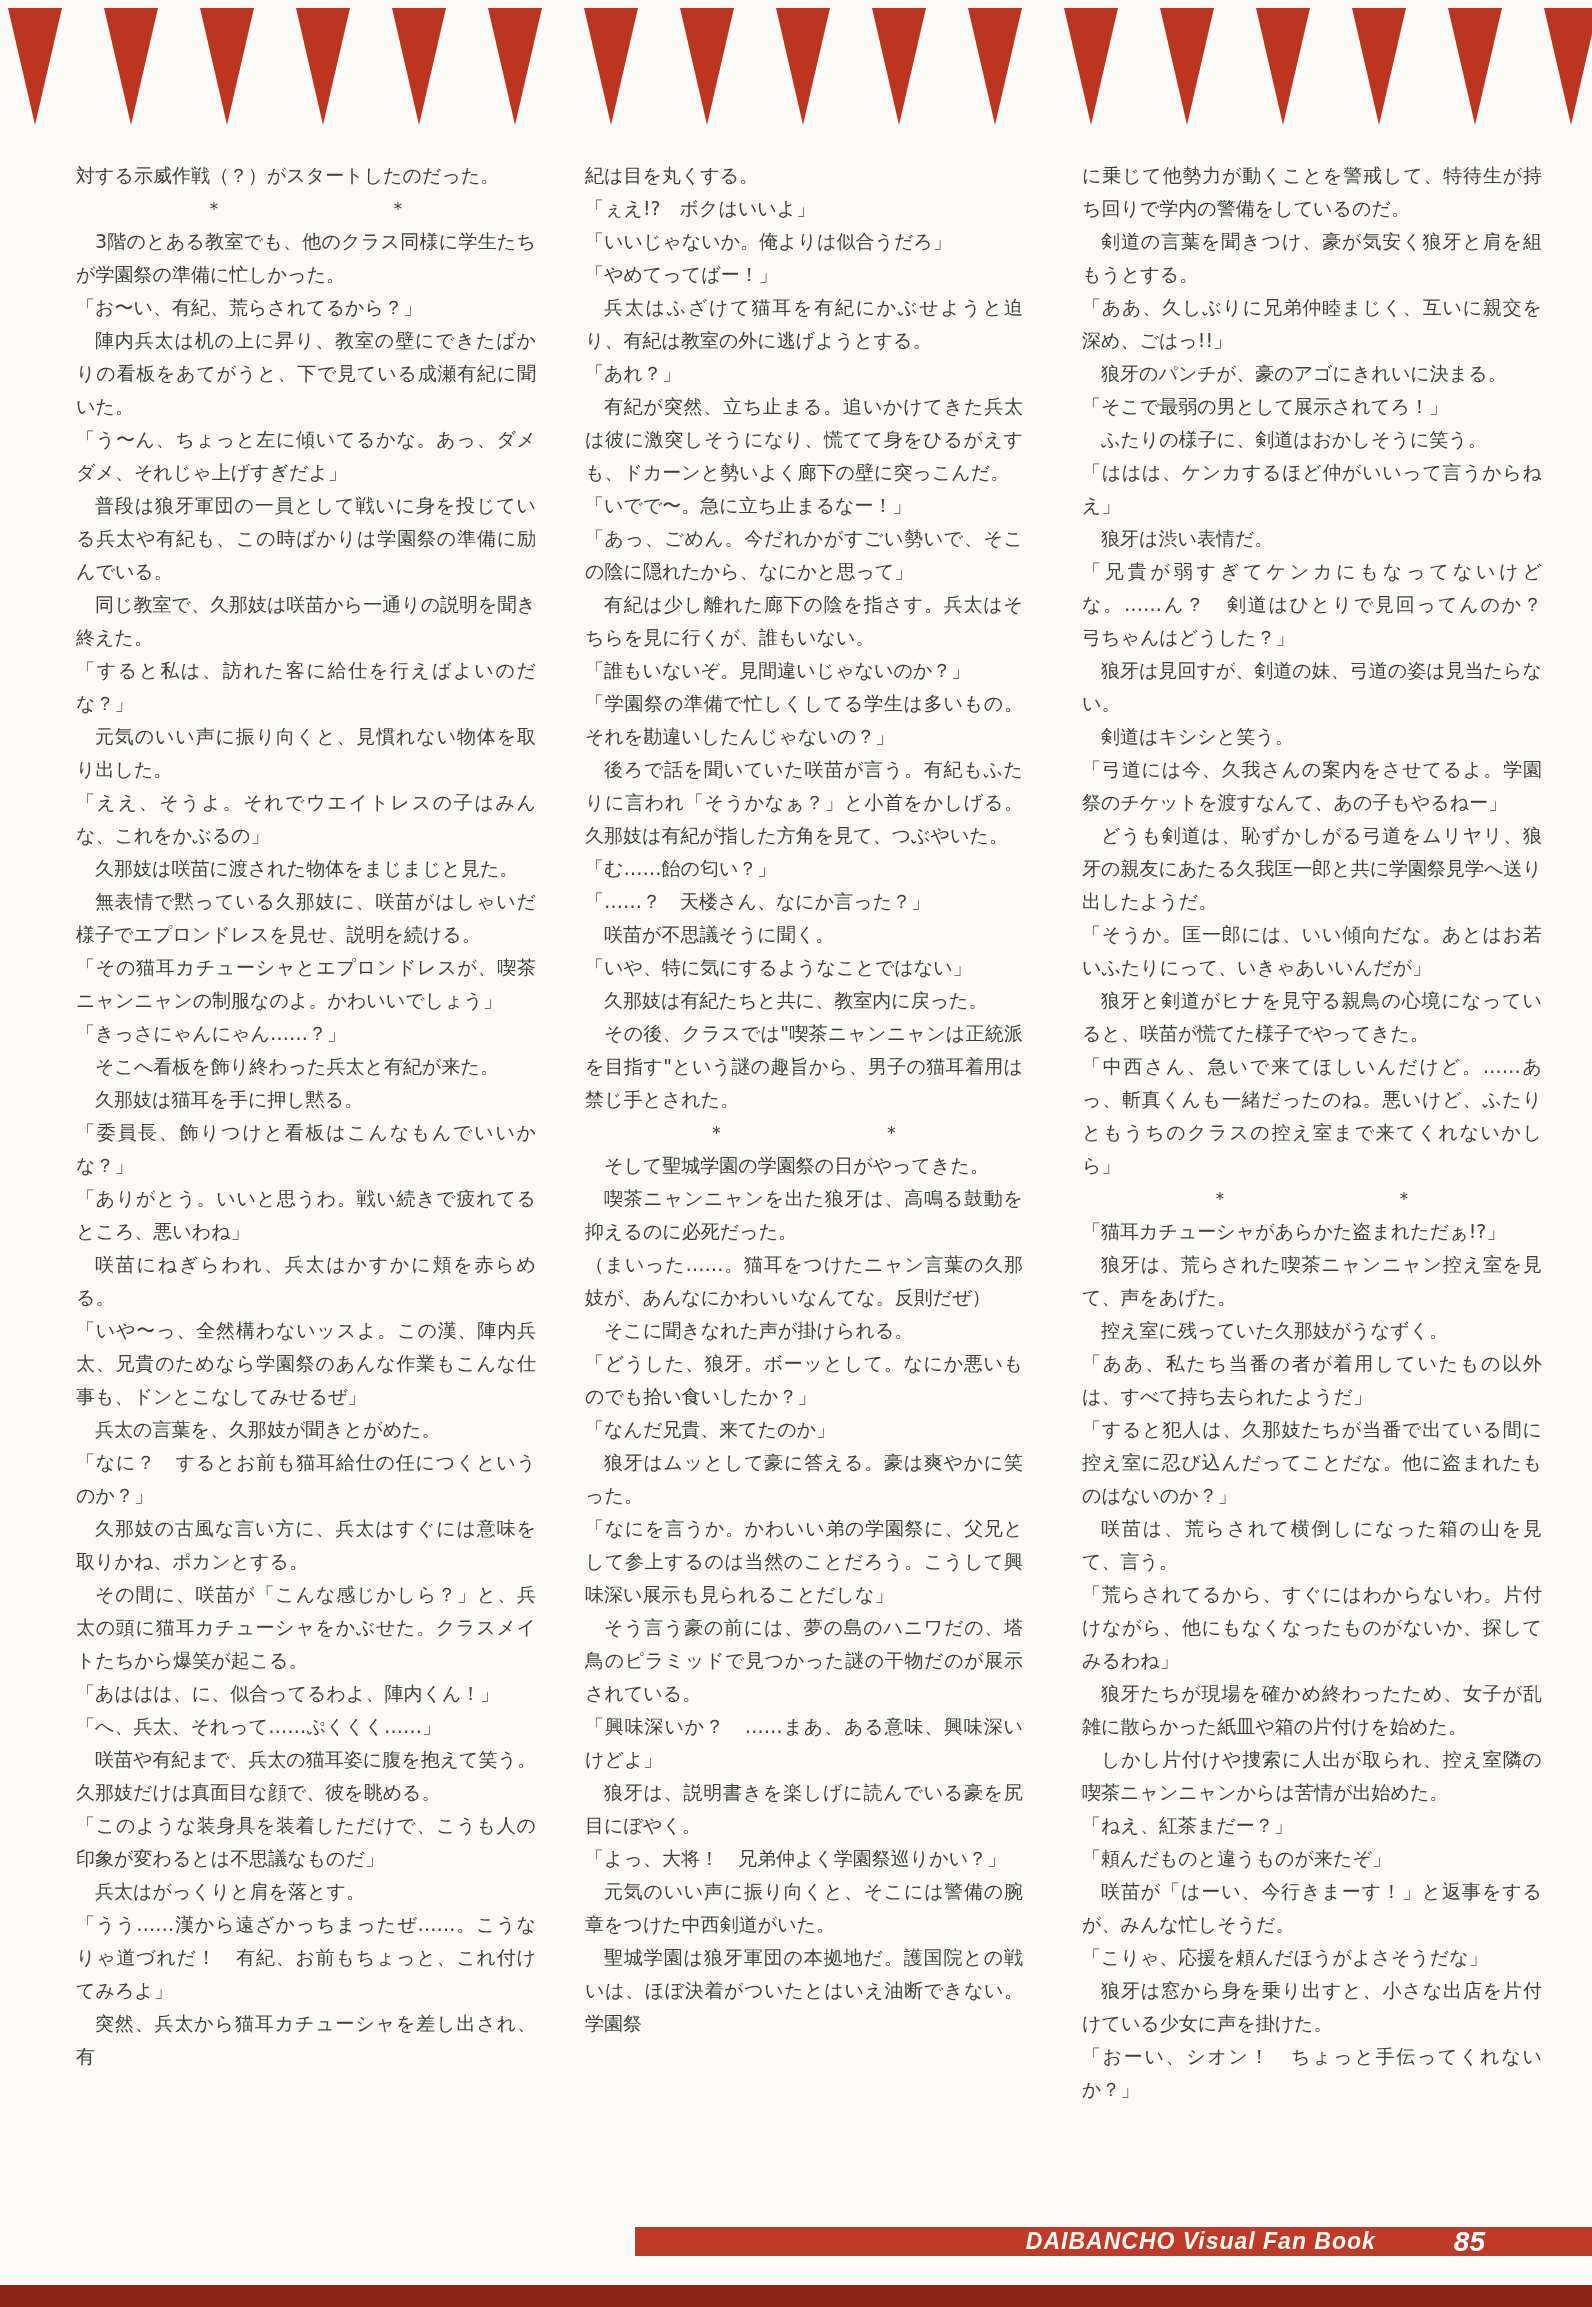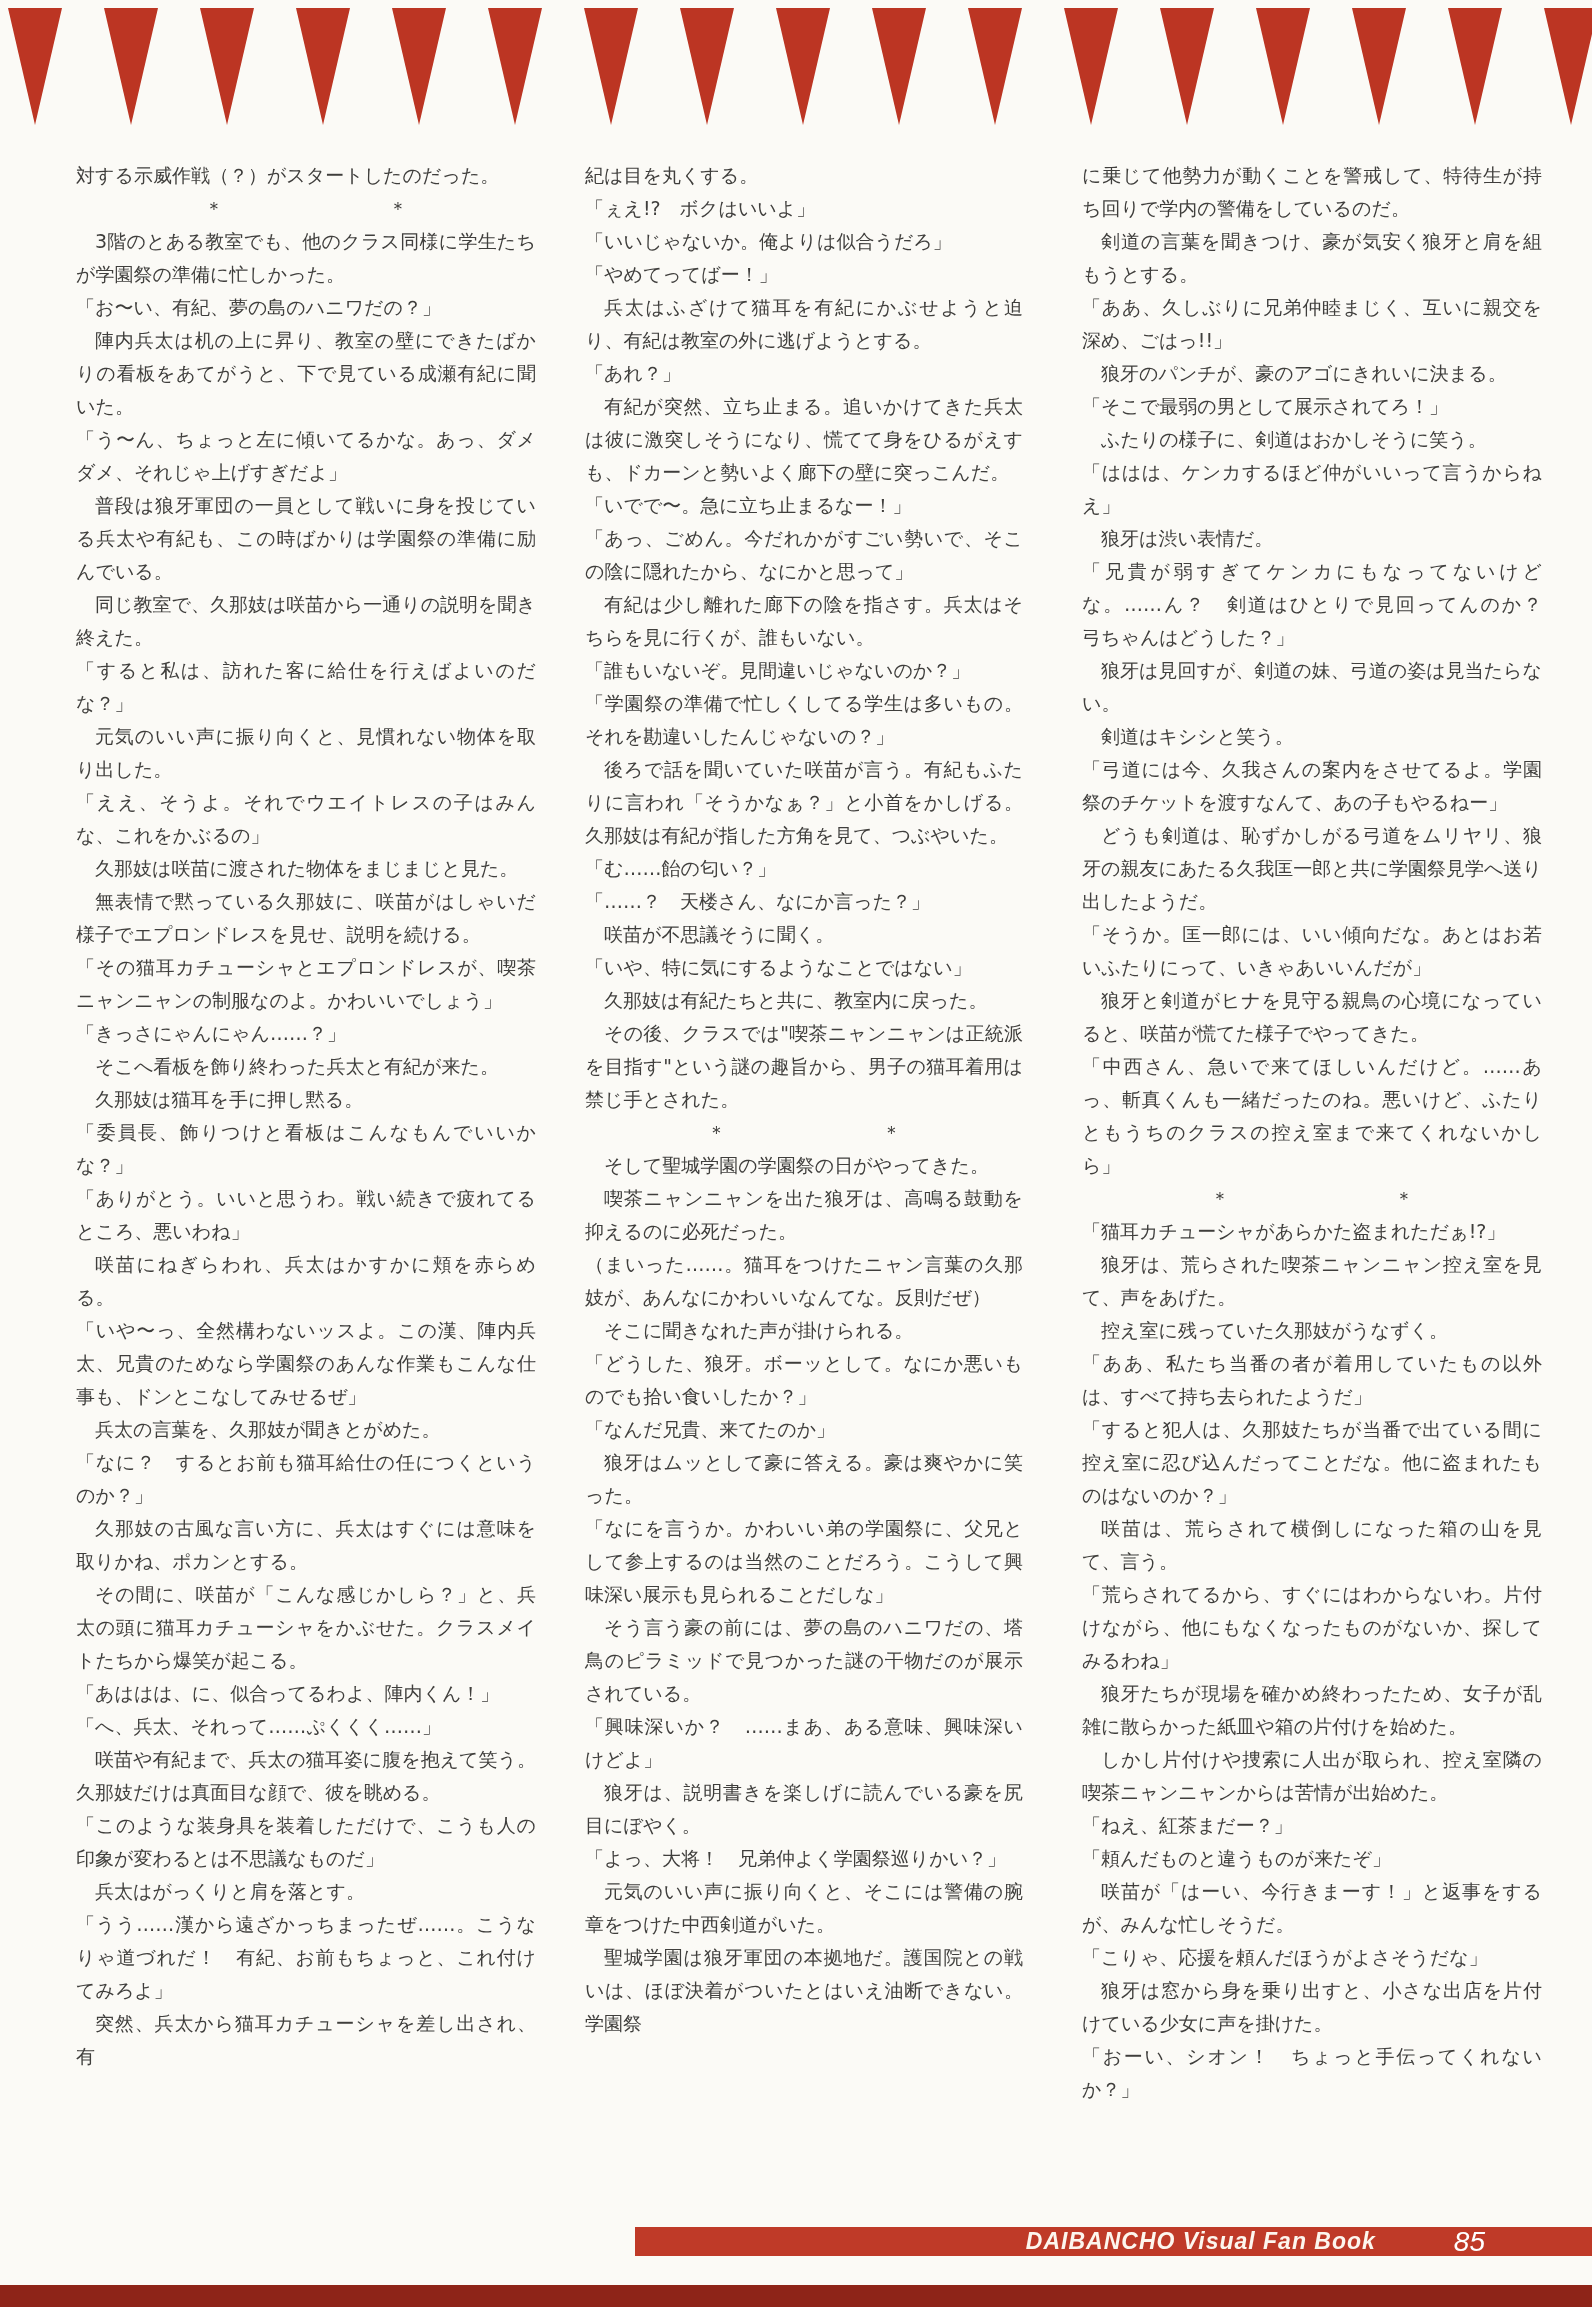--- a/index.html
+++ b/index.html
@@ -36,21 +36,21 @@
   .footer-bar{
     position:absolute;left:619px;top:2227px;width:977px;height:29px;
     background:#bf3a28;display:flex;align-items:center;justify-content:flex-end;
     padding-right:0;box-sizing:border-box;margin-left:16px;
   }
   .footer-title{
     font-family:"Liberation Sans",sans-serif;font-style:italic;font-weight:bold;
     color:#fdf6ee;font-size:23px;letter-spacing:1px;white-space:nowrap;
   }
   .footer-page{
-    font-family:"Liberation Sans",sans-serif;font-style:italic;font-weight:normal;
+    font-family:"Liberation Sans",sans-serif;font-style:italic;font-weight:bold;
     color:#ffffff;font-size:28px;margin-left:78px;margin-right:127px;
   }
   .bottom-strip{
     position:absolute;left:0;bottom:0;width:1592px;height:22px;
     background:#8e2418;
   }
 </style>
 </head>
 <body>
 
@@ -77,21 +77,21 @@
     </div>
 
   <main class="columns">
     <div class="col col1" id="col-0">
         <p class="fl">対する示威作戦（？）がスタートしたのだった。</p>
         <div class="sep">
           <span>＊</span>
           <span>＊</span>
         </div>
         <p class="ind">3階のとある教室でも、他のクラス同様に学生たちが学園祭の準備に忙しかった。</p>
-        <p class="fl">「お〜い、有紀、夢の島のハニワだの？」</p>
+        <p class="fl">「お〜い、有紀、荒らされてるから？」</p>
         <p class="ind">陣内兵太は机の上に昇り、教室の壁にできたばかりの看板をあてがうと、下で見ている成瀬有紀に聞いた。</p>
         <p class="fl">「う〜ん、ちょっと左に傾いてるかな。あっ、ダメダメ、それじゃ上げすぎだよ」</p>
         <p class="ind">普段は狼牙軍団の一員として戦いに身を投じている兵太や有紀も、この時ばかりは学園祭の準備に励んでいる。</p>
         <p class="ind">同じ教室で、久那妓は咲苗から一通りの説明を聞き終えた。</p>
         <p class="fl">「すると私は、訪れた客に給仕を行えばよいのだな？」</p>
         <p class="ind">元気のいい声に振り向くと、見慣れない物体を取り出した。</p>
         <p class="fl">「ええ、そうよ。それでウエイトレスの子はみんな、これをかぶるの」</p>
         <p class="ind">久那妓は咲苗に渡された物体をまじまじと見た。</p>
         <p class="ind">無表情で黙っている久那妓に、咲苗がはしゃいだ様子でエプロンドレスを見せ、説明を続ける。</p>
         <p class="fl">「その猫耳カチューシャとエプロンドレスが、喫茶ニャンニャンの制服なのよ。かわいいでしょう」</p>

